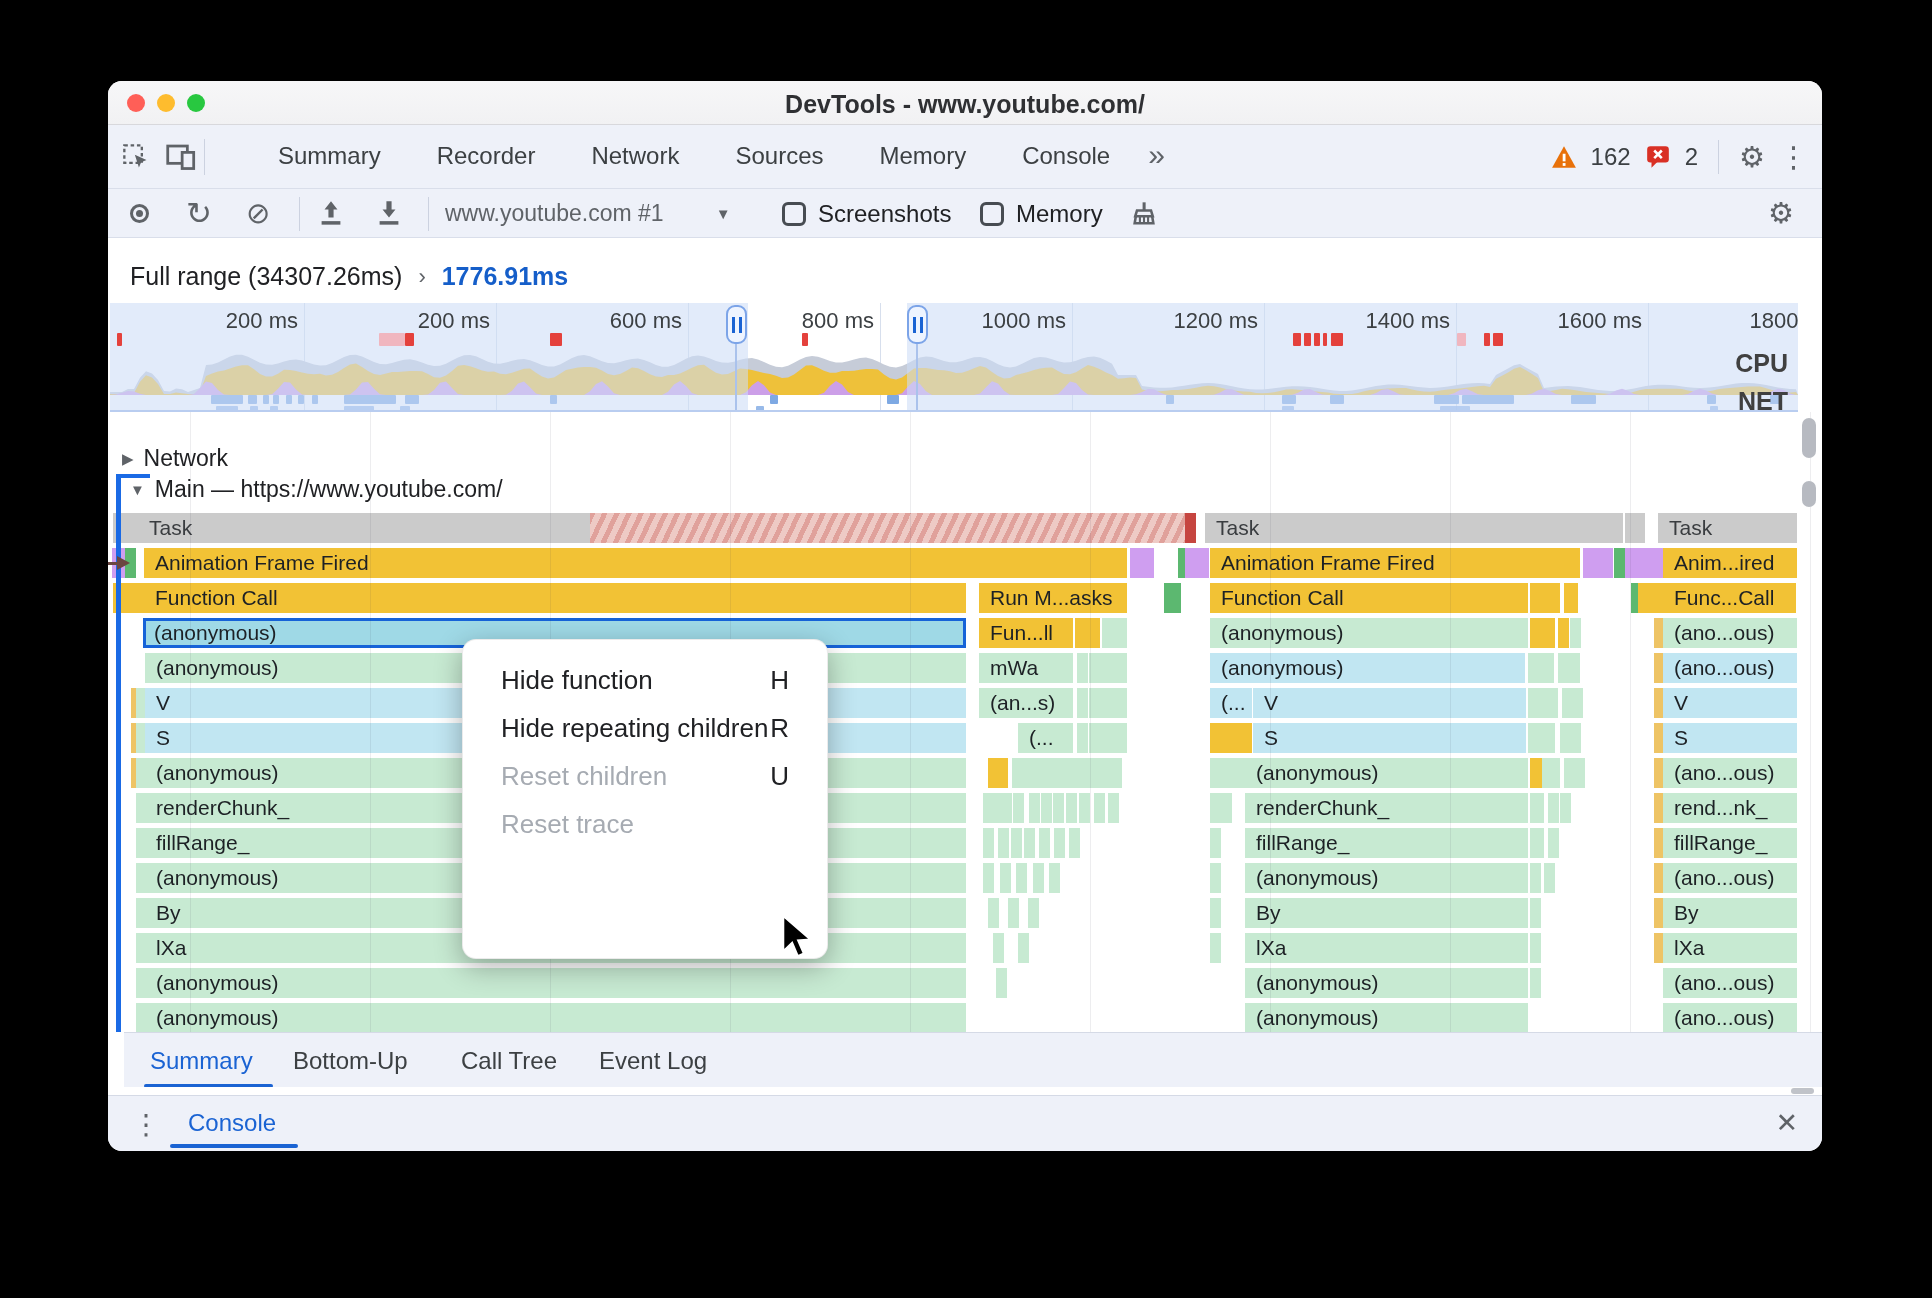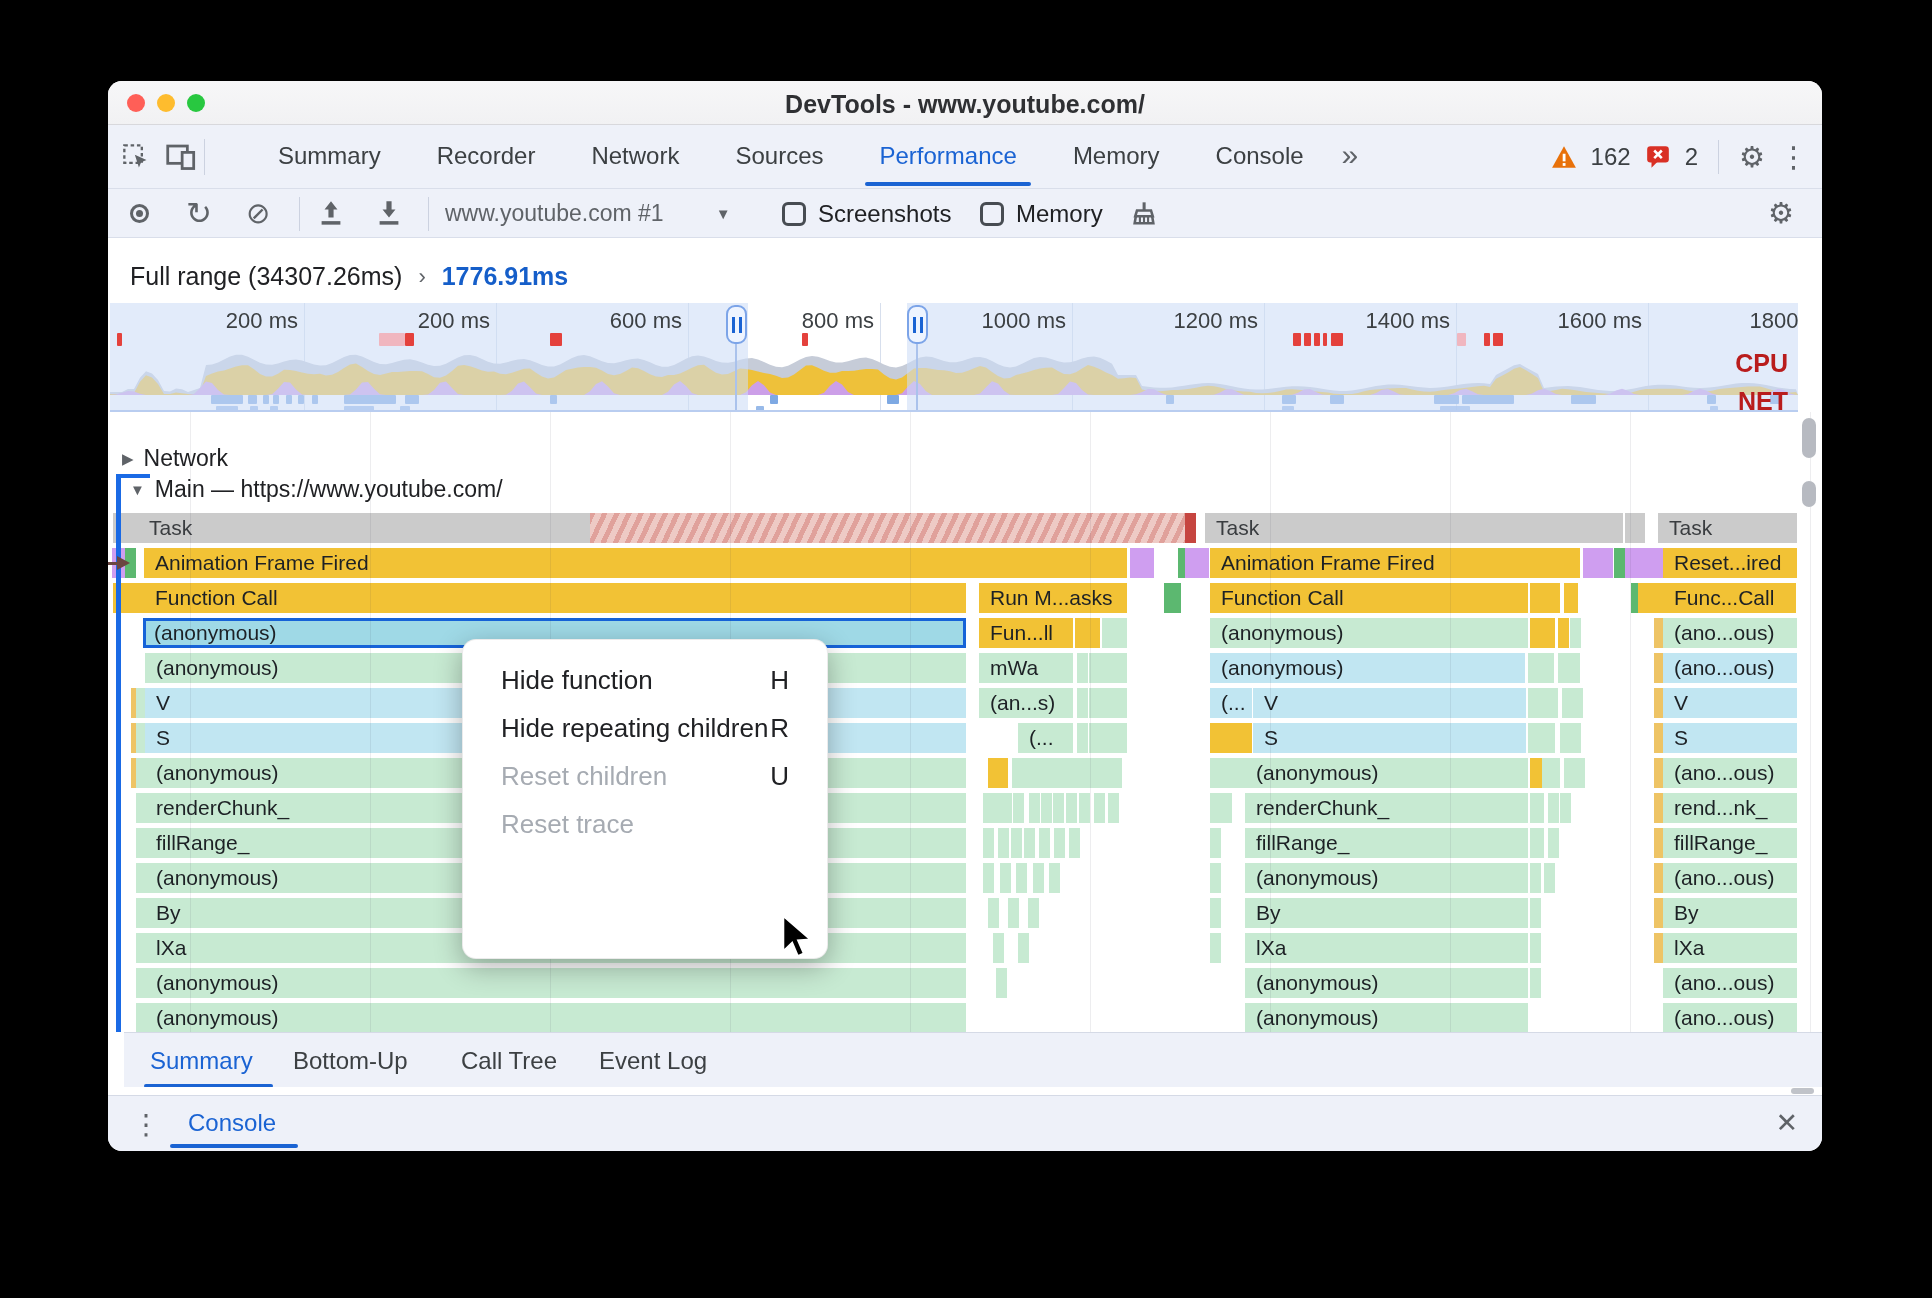--- a/index.html
+++ b/index.html
@@ -46,21 +46,21 @@
   
   #overview{position:absolute;left:2px;top:222px;width:1688px;height:109px;background:#fff;border-bottom:2px solid #b9cdf0;overflow:hidden;}
   .ov-grid{position:absolute;top:0;width:1px;height:109px;background:rgba(110,140,190,.28);}
   .ov-lab{position:absolute;top:5px;width:160px;text-align:right;font-size:22px;color:#3c4043;z-index:6;}
   .ov-overlay{position:absolute;top:0;height:109px;background:rgba(205,220,246,.58);z-index:4;}
   .marker{position:absolute;top:30px;height:13px;z-index:7;border-radius:1px;}
   .netbar{position:absolute;background:#7ea9e3;border-radius:1px;}
   .handle{position:absolute;top:2px;width:21px;height:39px;background:#eef4ff;border:2px solid #7ca4e8;border-radius:9px;z-index:8;display:flex;gap:4px;align-items:center;justify-content:center;}
   .handle i{display:block;width:3px;height:16px;background:#1a63d3;}
   .handle-line{position:absolute;top:41px;bottom:0;width:2px;background:#aac2ec;z-index:8;}
-  .side-lab{position:absolute;right:10px;font-size:25px;font-weight:700;color:#b91c1c;z-index:9;}
+  .side-lab{position:absolute;right:10px;font-size:25px;font-weight:700;color:#404040;z-index:9;}
 
   
   #ruler{position:absolute;left:0;top:331px;width:1692px;height:31px;background:#fff;overflow:hidden;}
   .rlab{position:absolute;top:4px;width:150px;text-align:right;font-size:21px;color:#45494d;}
   .track{position:absolute;left:0;width:1692px;height:31px;background:#fff;display:flex;align-items:center;font-size:23px;color:#202124;}
   .disc{font-size:15px;color:#5f6368;margin:0 10px 0 14px;}
   #grid{position:absolute;left:0;top:331px;width:1692px;height:620px;pointer-events:none;z-index:3;}
   .vline{position:absolute;top:0;height:100%;width:1px;background:rgba(50,60,80,.09);}
 
   
@@ -127,21 +127,20 @@
             <rect x="1.5" y="1.5" width="17" height="15" fill="none" stroke="#5f6368" stroke-width="2.4"></rect>
             <rect x="14" y="7" width="10" height="14" fill="#eef1f9" stroke="#5f6368" stroke-width="2.4"></rect>
           </svg>
       </div>
       <div class="tb-divider"></div>
       <div class="tabs">
         <div class="tab">Summary</div>
         <div class="tab">Recorder</div>
         <div class="tab">Network</div>
         <div class="tab">Sources</div>
-        <div class="tab sel">Performance</div>
         <div class="tab">Memory</div>
         <div class="tab">Console</div>
         <div class="more-tabs">»</div>
       </div>
       <div class="tb-right">
         <svg width="26" height="24" viewBox="0 0 24 22">
             <path d="M12 1 L23 21 H1 Z" fill="#e8710a"></path>
             <rect x="10.8" y="8" width="2.6" height="7" fill="#fff"></rect>
             <rect x="10.8" y="16.6" width="2.6" height="2.6" fill="#fff"></rect>
           </svg>
@@ -351,21 +350,21 @@
         <div class="seg p" style="left: 1481px; top: 35px; width: 4px;"></div>
         <div class="seg p" style="left: 1487px; top: 35px; width: 4px;"></div>
         <div class="seg p" style="left: 1494px; top: 35px; width: 10px;"></div>
         <div class="seg gs" style="left: 1506px; top: 35px; width: 9px;"></div>
         <div class="seg p" style="left: 1517px; top: 35px; width: 4px;"></div>
         <div class="seg p" style="left: 1523px; top: 35px; width: 4px;"></div>
         <div class="seg p" style="left: 1529px; top: 35px; width: 4px;"></div>
         <div class="seg p" style="left: 1535px; top: 35px; width: 4px;"></div>
         <div class="seg p" style="left: 1542px; top: 35px; width: 4px;"></div>
         <div class="seg p" style="left: 1547px; top: 35px; width: 3px;"></div>
-        <div class="seg y" style="left: 1555px; top: 35px; width: 134px;">Reset...ired</div>
+        <div class="seg y" style="left: 1555px; top: 35px; width: 134px;">Anim...ired</div>
         <div class="seg y" style="left: 5px; top: 70px; width: 5px;"></div>
         <div class="seg y" style="left: 12px; top: 70px; width: 4px;"></div>
         <div class="seg y" style="left: 19px; top: 70px; width: 5px;"></div>
         <div class="seg y" style="left: 26px; top: 70px; width: 4px;"></div>
         <div class="seg y" style="left: 36px; top: 70px; width: 822px;">Function Call</div>
         <div class="seg y" style="left: 871px; top: 70px; width: 148px;">Run M...asks</div>
         <div class="seg gs" style="left: 1056px; top: 70px; width: 4px;"></div>
         <div class="seg gs" style="left: 1062px; top: 70px; width: 3px;"></div>
         <div class="seg y" style="left: 1102px; top: 70px; width: 318px;">Function Call</div>
         <div class="seg y" style="left: 1422px; top: 70px; width: 30px;"></div>

